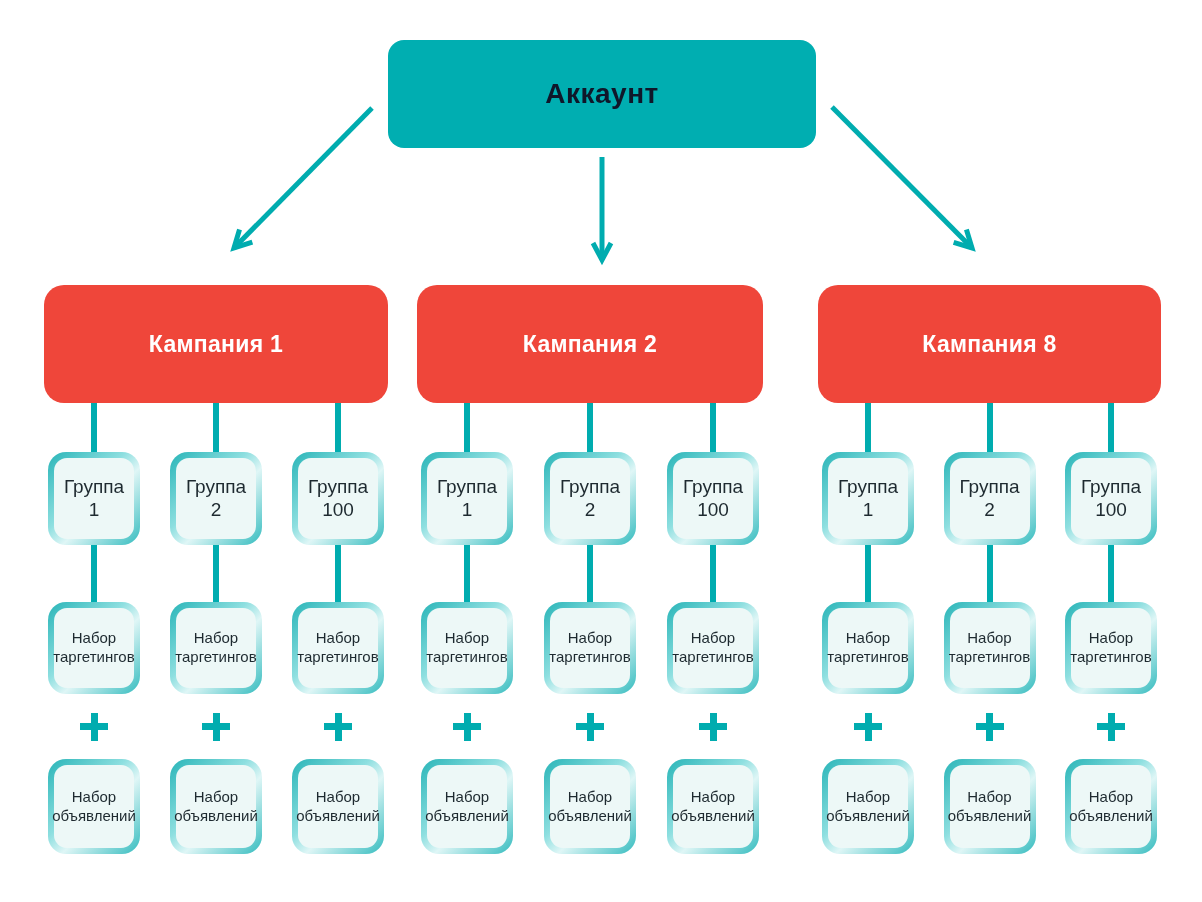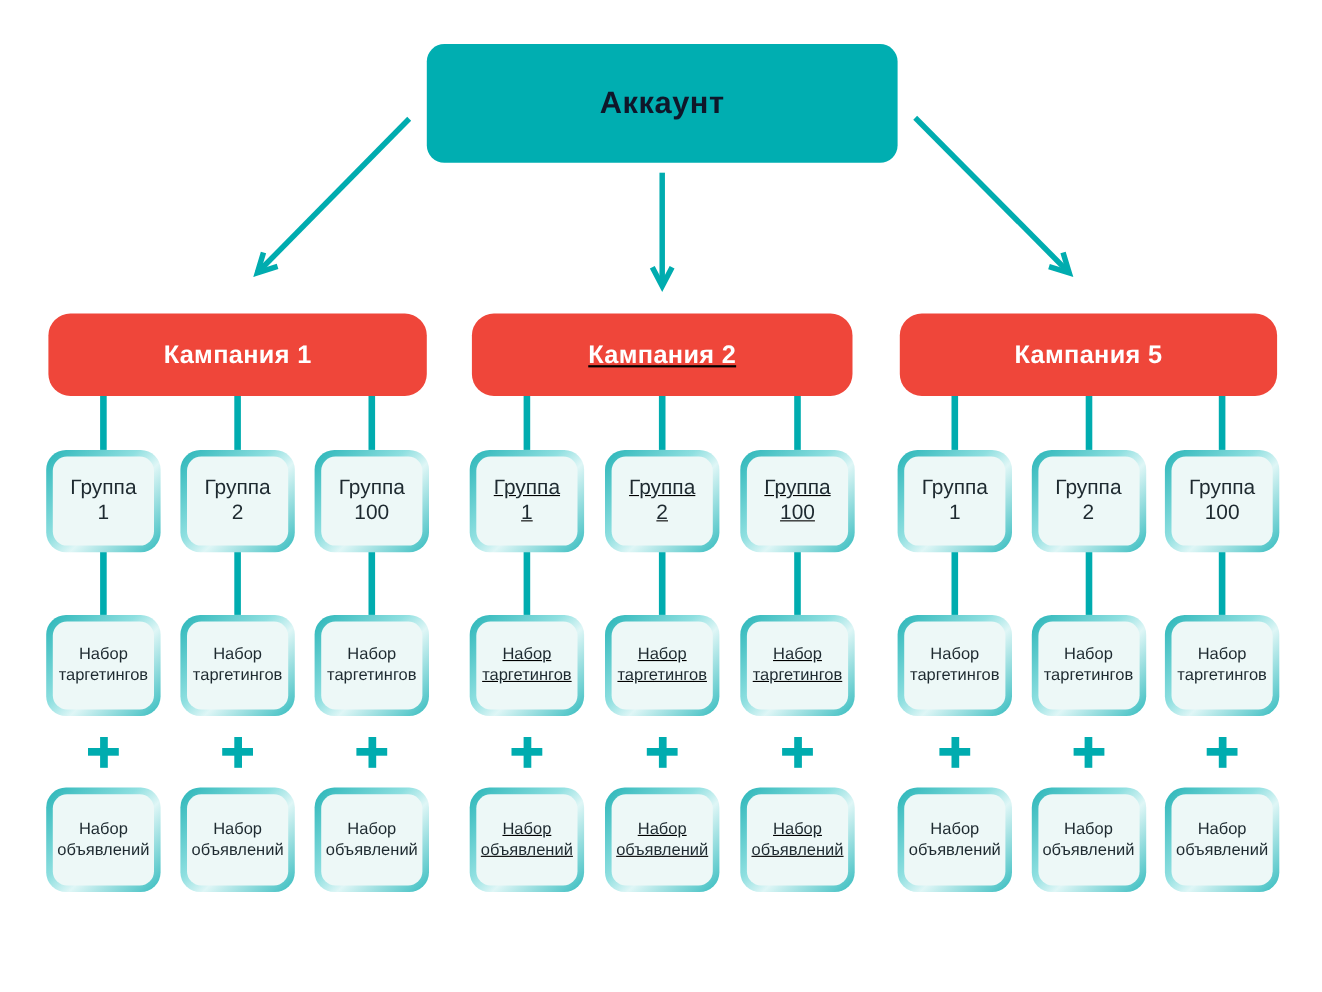--- a/index.html
+++ b/index.html
@@ -24,38 +24,38 @@
     display:flex;align-items:center;justify-content:center;
   }
   .account-box span{color:#0f172a;font-size:28px;font-weight:bold;letter-spacing:.5px;}
 
   
   .arrows{position:absolute;left:0;top:0;width:1202px;height:902px;pointer-events:none;}
 
   
   .campaign{position:absolute;top:285px;}
   .c1{left:44px;width:344px;}
-  .c2{left:429px;width:346px;text-decoration:underline;}
+  .c2{left:417px;width:346px;}
   .c3{left:818px;width:343px;}
   .campaign-box{
-    width:100%;height:75px;background:var(--red);border-radius:20px;
+    width:100%;height:118px;background:var(--red);border-radius:20px;
     display:flex;align-items:center;justify-content:center;
   }
   .campaign-box span{color:#ffffff;font-size:23px;font-weight:bold;letter-spacing:.3px;}
 
   .cols{display:flex;justify-content:space-between;}
   .subcol{width:100px;display:flex;flex-direction:column;align-items:center;}
 
   .vline{width:6px;background:var(--connector);}
   .v1{height:49px;}
   .v2{height:57px;}
 
   
   .gbox{
-    width:104px;border-radius:18px;padding:6px;
+    width:92px;border-radius:18px;padding:6px;
     background:linear-gradient(135deg,var(--border_grad_a) 0%,var(--border_grad_b) 42%,var(--border_grad_c) 58%,var(--border_grad_d) 100%);
   }
   .gbox-inner{
     width:100%;height:100%;border-radius:13px;background:var(--box_fill);
     display:flex;flex-direction:column;align-items:center;justify-content:center;
     text-align:center;color:var(--text_dark);
   }
   .group{height:93px;}
   .group .gbox-inner{font-size:19px;line-height:1.18;}
   .targeting{height:92px;}
@@ -251,21 +251,21 @@
             <span>Набор</span>
             <span>объявлений</span>
           </div>
         </div>
       </div>
     </div>
   </section>
 
   <section class="campaign c3">
     <div class="campaign-box">
-      <span>Кампания 5</span>
+      <span>Кампания 8</span>
     </div>
     <div class="cols">
       <div class="subcol">
         <div class="vline v1"></div>
         <div class="gbox group">
           <div class="gbox-inner">
             <span>Группа</span>
             <span>1</span>
           </div>
         </div>

